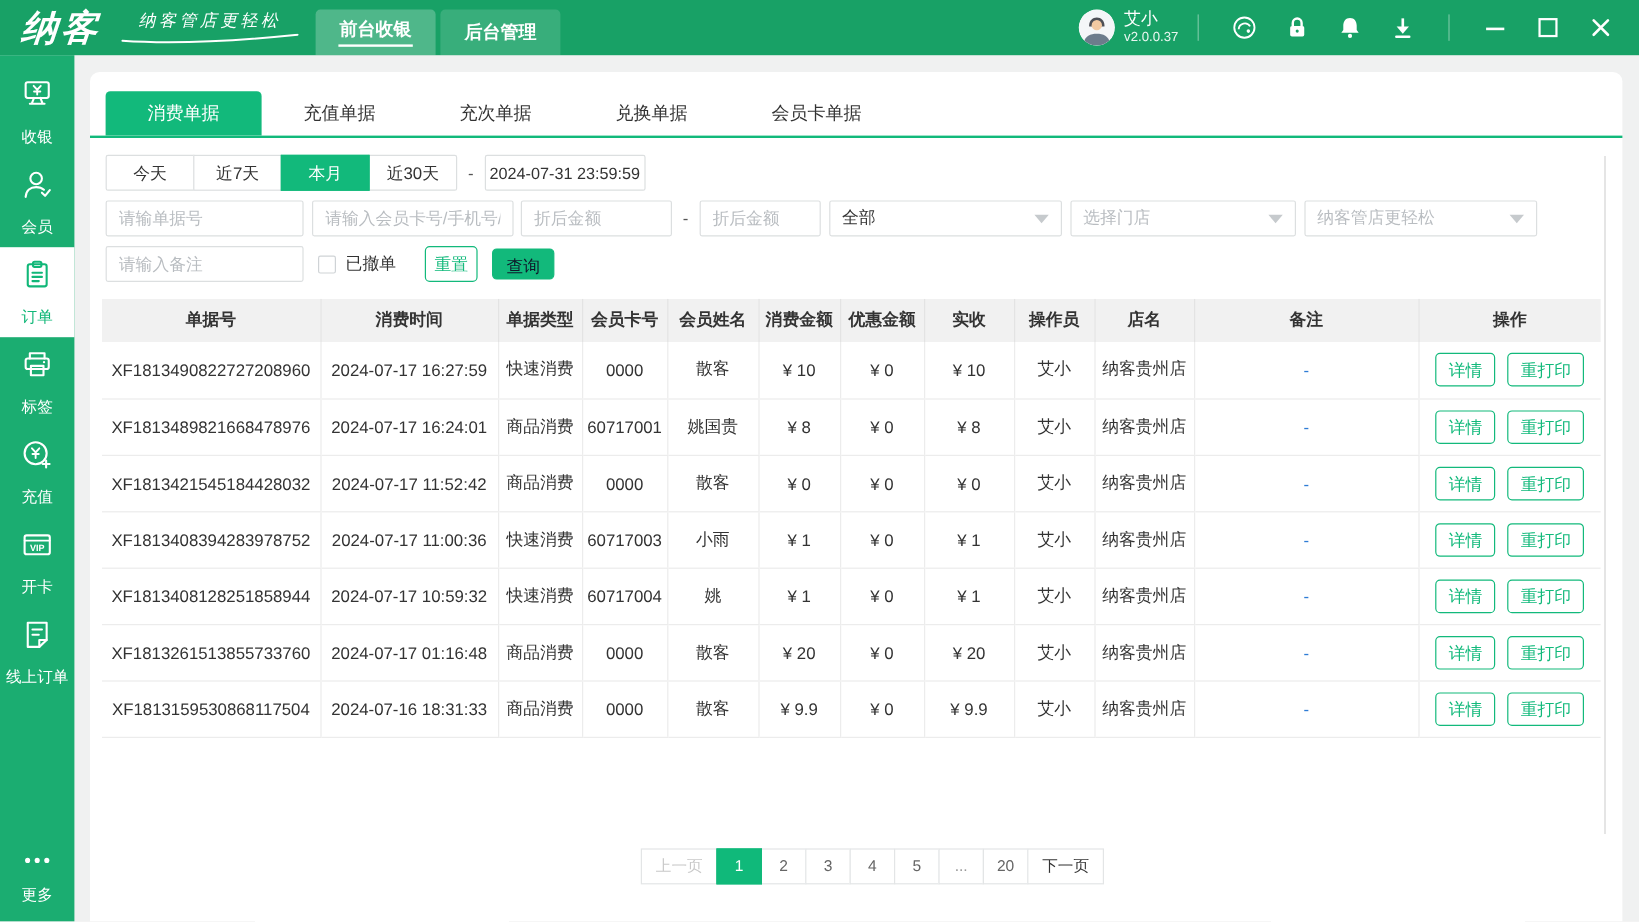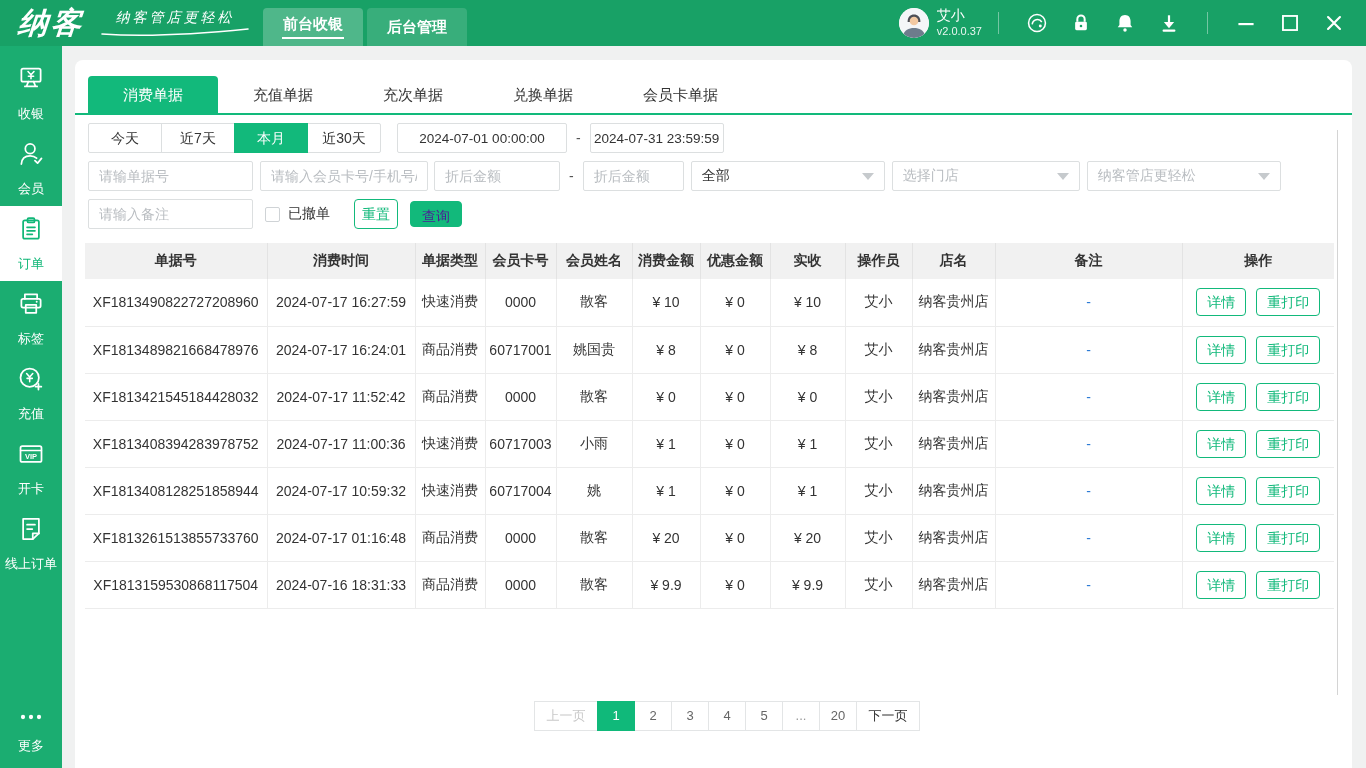--- a/index.html
+++ b/index.html
@@ -45,21 +45,21 @@
 
   
   .card{position:absolute;left:75px;top:60px;right:14px;bottom:0;background:#fff;
     border-radius:8px 8px 0 0;}
   .tabbar{padding:18px 0 0 13px;height:55px;border-bottom:2px solid #12b97b;
     display:flex;align-items:flex-end;}
   .doc-tab{height:37px;line-height:37px;padding:0 35px;font-size:15px;color:#333;cursor:pointer;}
   .doc-tab.active{background:#12b97b;color:#fff;border-radius:4px 4px 0 0;}
 
   
-  .filters{padding:8px 13px 4px 13px;}
+  .filters{padding:14px 13px 4px 13px;}
   .f-row{display:flex;align-items:center;margin-bottom:8px;}
   .range-group{display:flex;}
   .range-btn{width:74px;height:30px;border:1px solid #dcdfe0;margin-left:-1px;background:#fff;
     text-align:center;line-height:28px;font-size:14px;color:#333;cursor:pointer;}
   .range-btn:first-child{margin-left:0;border-radius:2px 0 0 2px;}
   .range-btn:last-child{border-radius:0 2px 2px 0;}
   .range-btn.active{background:#12b97b;border-color:#12b97b;color:#fff;position:relative;}
   .f-input{height:30px;border:1px solid #dcdfe0;border-radius:2px;font-size:14px;color:#333;
     padding:0 10px;outline:none;background:#fff;font-family:"Liberation Sans",sans-serif;}
   .f-input::placeholder{color:#b9bdc1;}
@@ -80,21 +80,21 @@
   .w-paytype{width:194px;margin-left:7px;}
   .w-store{width:188px;margin-left:7px;}
   .w-operator{width:194px;margin-left:7px;}
   .w-remark{width:165px;}
   .checkbox{width:15px;height:15px;border:1px solid #cfd3d6;border-radius:2px;background:#fff;
     margin-left:12px;cursor:pointer;flex:0 0 auto;}
   .chk-label{font-size:14px;color:#333;margin-left:8px;cursor:pointer;}
   .btn-reset{width:44px;height:30px;margin-left:24px;background:#fff;border:1px solid #12b97b;
     color:#12b97b;border-radius:4px;font-size:14px;line-height:28px;text-align:center;cursor:pointer;}
   .btn-search{width:52px;height:26px;margin-left:12px;background:#12b97b;border:1px solid #12b97b;
-    color:#4c1d95;border-radius:4px;font-size:14px;line-height:28px;text-align:center;cursor:pointer;}
+    color:#0f172a;border-radius:4px;font-size:14px;line-height:28px;text-align:center;cursor:pointer;}
 
   
   .table-wrap{height:439px;overflow:hidden;margin:2px 18px 0 10px;}
   table{border-collapse:collapse;table-layout:fixed;width:100%;}
   col.c1{width:182px}col.c2{width:148px}col.c3{width:70px}col.c4{width:71px}
   col.c5{width:76px}col.c6{width:68px}col.c7{width:70px}col.c8{width:75px}
   col.c9{width:67px}col.c10{width:83px}col.c11{width:187px}col.c12{width:152px}
   th{background:#f1f1f1;height:36px;font-size:14px;font-weight:bold;color:#333;
     border-left:1px solid #e3e3e3;text-align:center;}
   th:first-child{border-left:none;}
@@ -294,21 +294,20 @@
     </div>
 
   <div class="filters">
     <div class="f-row">
       <div class="range-group">
           <div class="range-btn">今天</div>
           <div class="range-btn">近7天</div>
           <div class="range-btn active">本月</div>
           <div class="range-btn">近30天</div>
         </div>
-      <input class="f-input date-input w-date1" readonly="" value="2024-07-01 00:00:00" style="">
       <span class="dash">-</span>
       <input class="f-input date-input w-date2" readonly="" value="2024-07-31 23:59:59" style="">
     </div>
 
     <div class="f-row">
       <input class="f-input w-order" placeholder="请输单据号" style="">
       <input class="f-input w-member" placeholder="请输入会员卡号/手机号/姓名" style="">
       <input class="f-input w-amt1" placeholder="折后金额" style="">
       <span class="dash">-</span>
       <input class="f-input w-amt2" placeholder="折后金额" style="">

